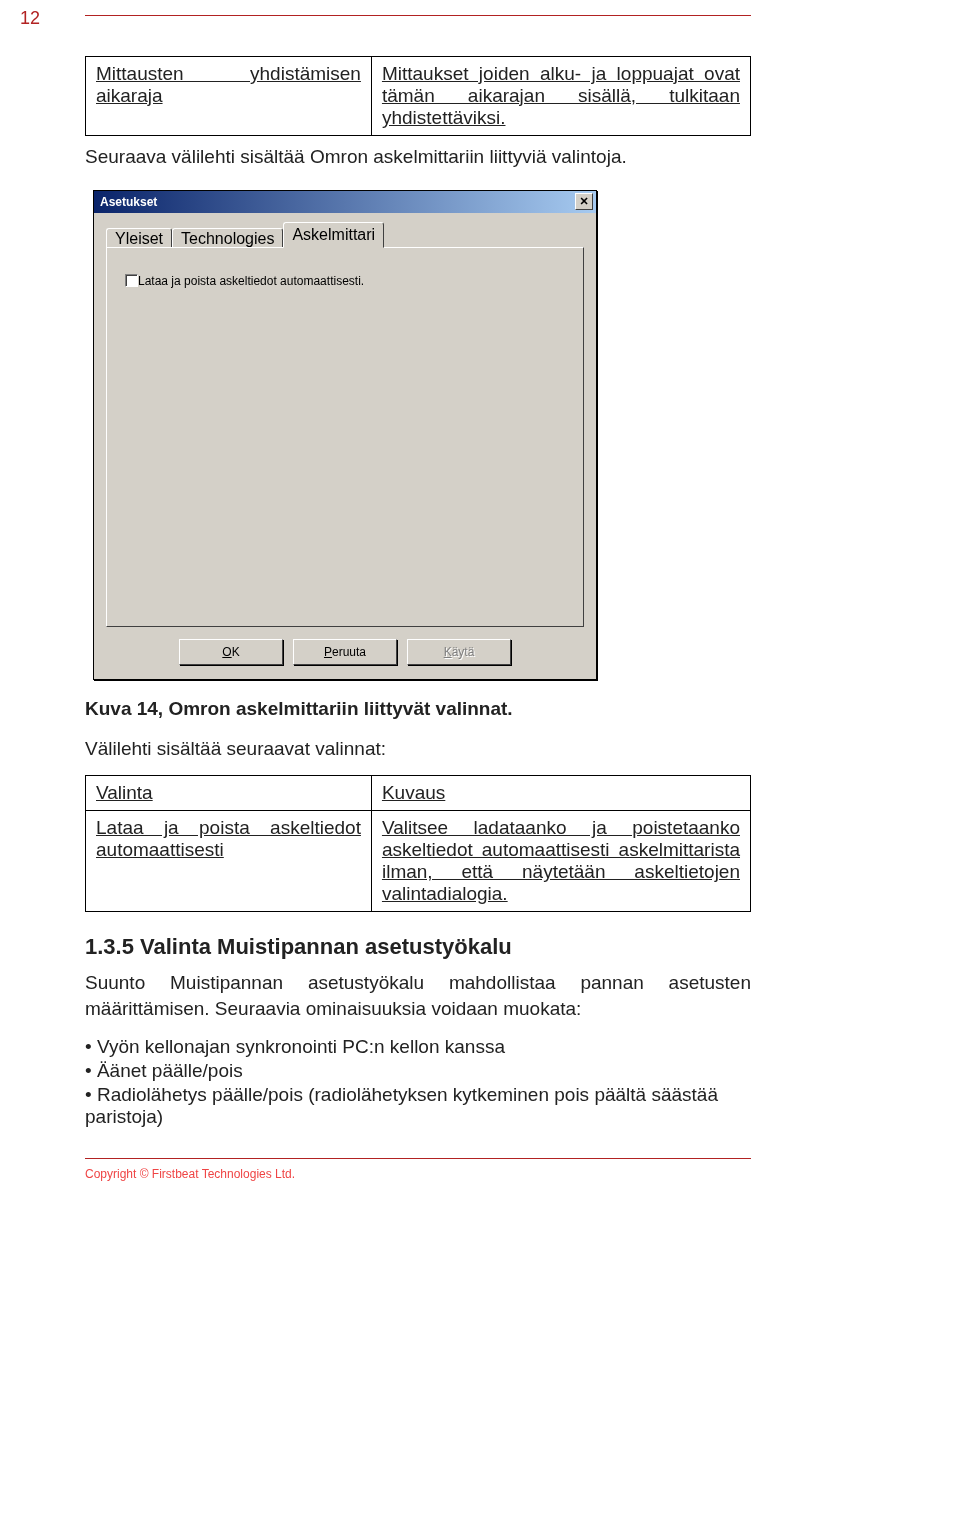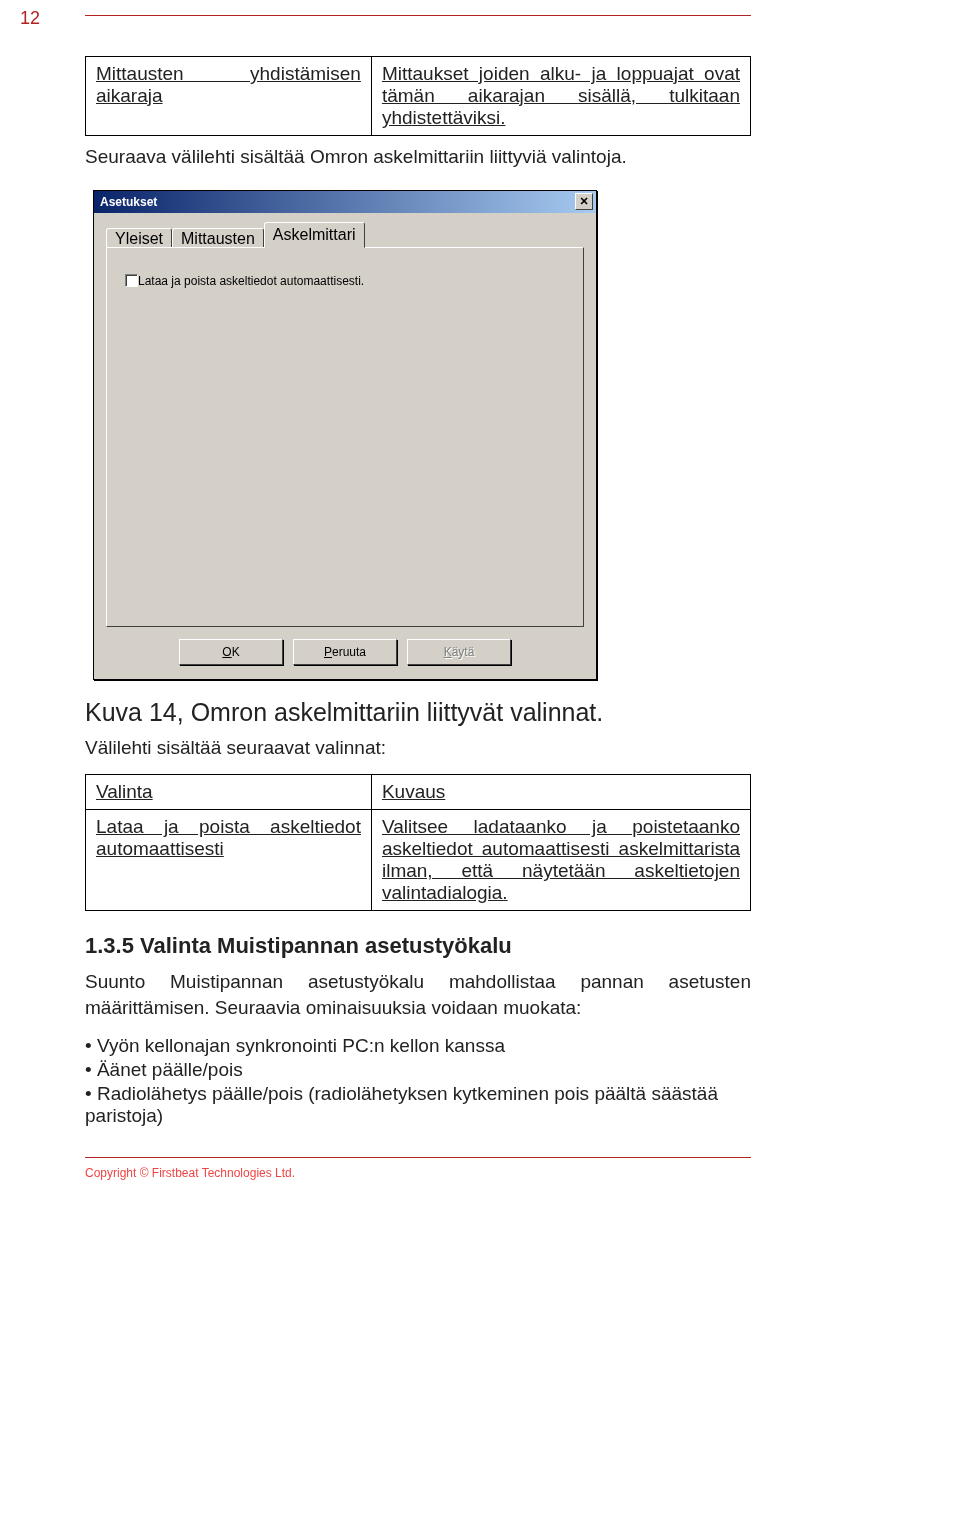--- a/index.html
+++ b/index.html
@@ -56,23 +56,23 @@
   .doc-table .header td {
     font-weight: normal;
   }
   .body-text {
     font-size: 19px;
     margin: 8px 0 14px 0;
     line-height: 1.35;
     text-align: justify;
   }
   .caption {
-    font-size: 25px;
-    font-weight: normal;
-    margin: 12px 0 8px 0;
+    font-size: 19px;
+    font-weight: bold;
+    margin: 12px 0 16px 0;
   }
   .section-heading {
     font-size: 22px;
     margin: 22px 0 10px 0;
     font-family: Arial, sans-serif;
   }
   .bullets {
     font-size: 19px;
     margin: 6px 0 0 0;
     padding-left: 0;
@@ -230,21 +230,21 @@
     <div class="dialog">
       <div class="titlebar">
         <span class="title-text">Asetukset</span>
         <div class="close-btn">
           <span>✕</span>
         </div>
       </div>
       <div class="dlg-body">
         <div class="tabstrip">
           <div class="tab inactive">Yleiset</div>
-          <div class="tab inactive">Mittausten</div>
+          <div class="tab inactive">Technologies</div>
           <div class="tab active">Askelmittari</div>
         </div>
         <div class="tabpanel">
           <div class="checkbox-row">
             <div class="win-checkbox"></div>
             <span>Lataa ja poista askeltiedot automaattisesti.</span>
           </div>
         </div>
         <div class="dlg-buttons">
           <div class="win-btn">

